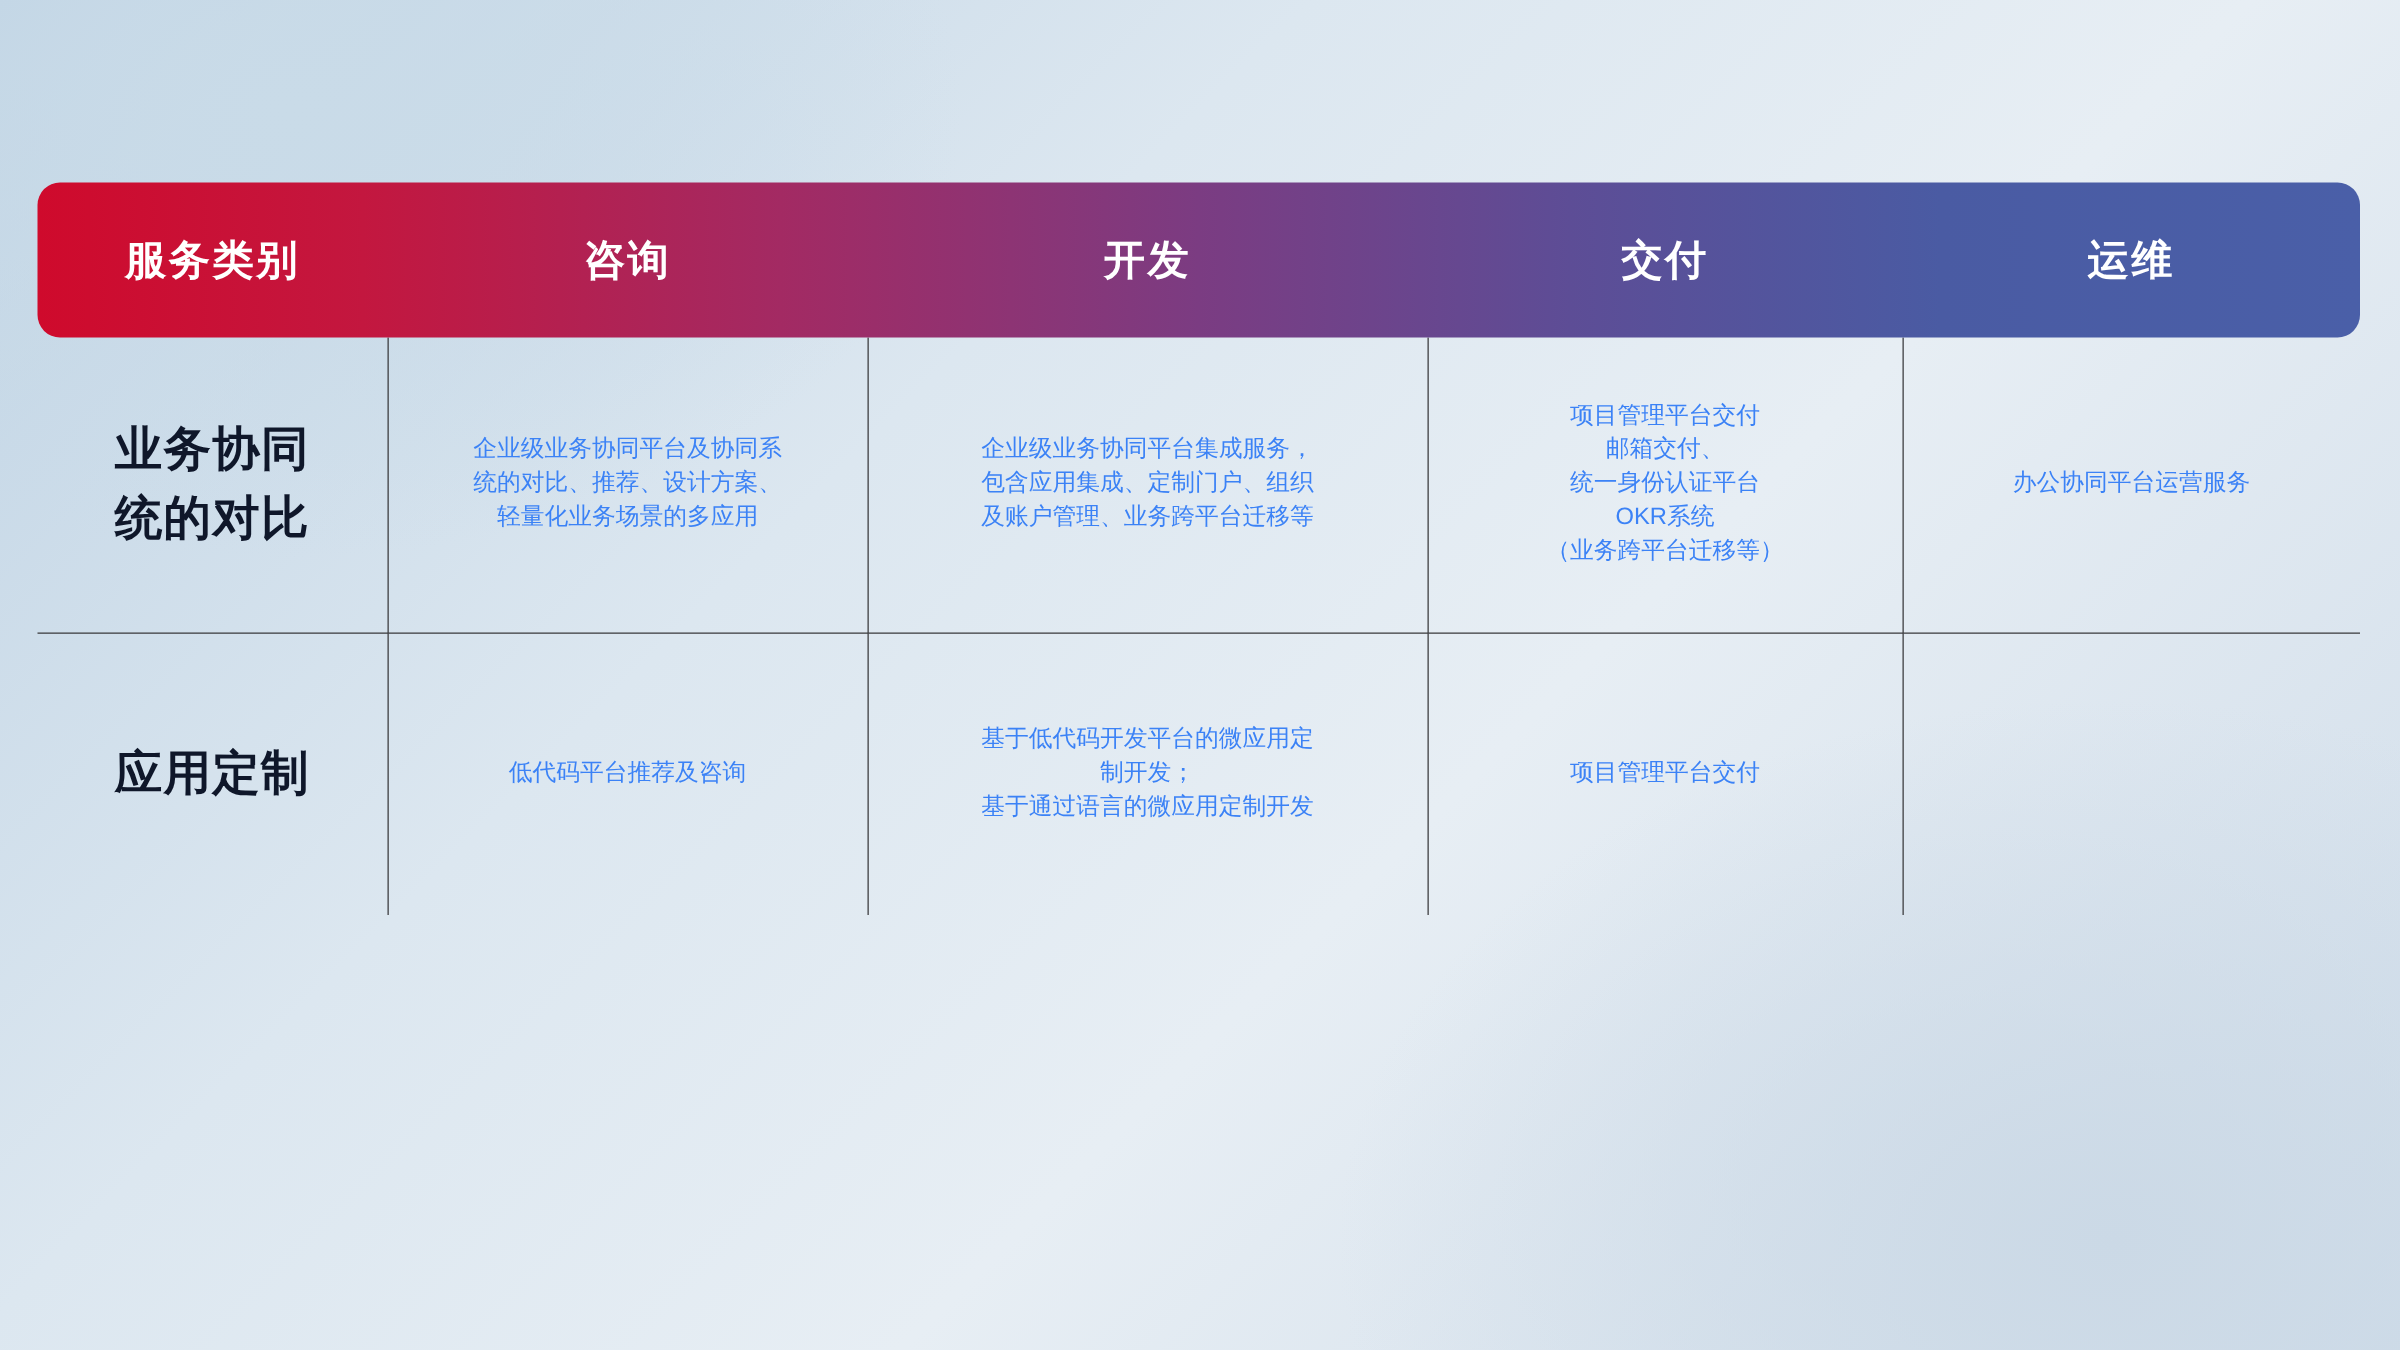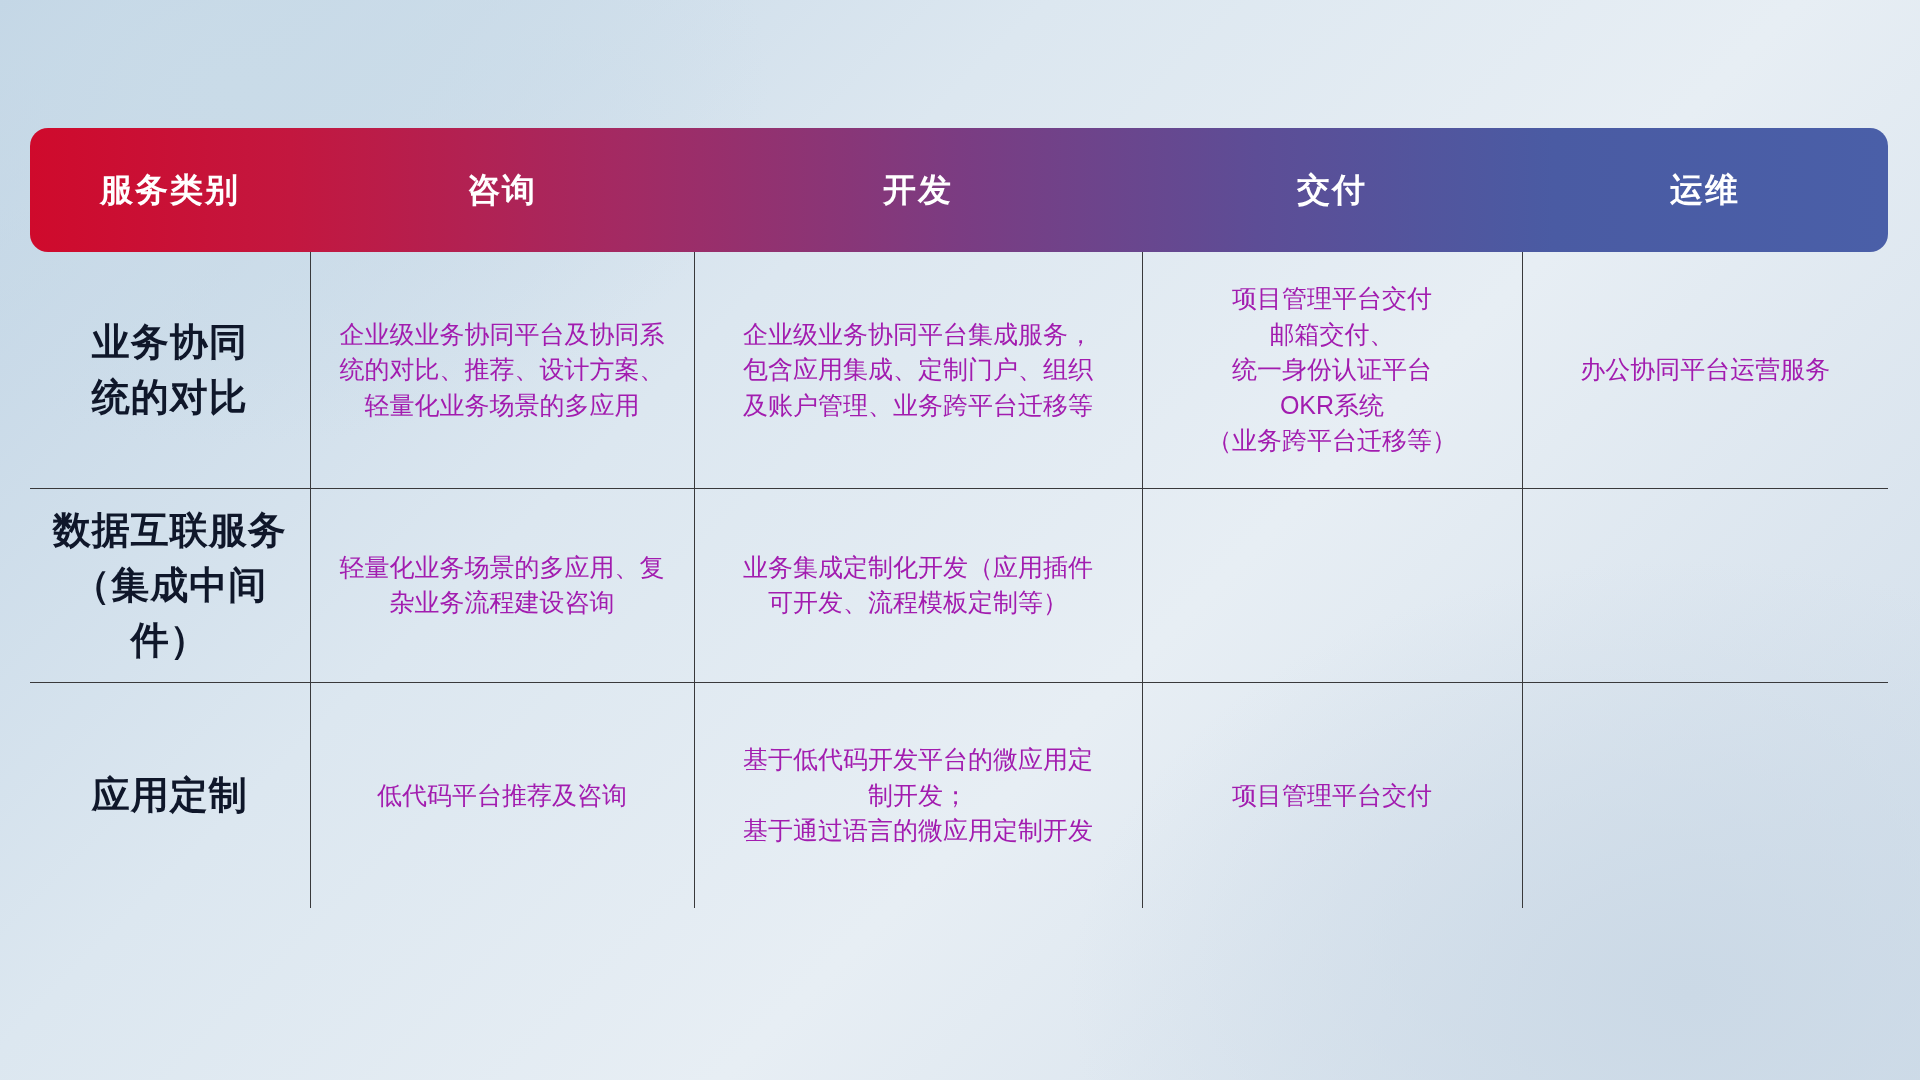--- a/index.html
+++ b/index.html
@@ -20,21 +20,21 @@
   .page {
     position: relative;
     width: 1920px;
     height: 1080px;
     box-sizing: border-box;
   }
 
   .table-wrap {
     position: absolute;
     left: 30px;
-    top: 128px;
+    top: 146px;
     width: 1858px;
     height: 818px;
   }
 
   table.svc {
     width: 100%;
     border-collapse: collapse;
     table-layout: fixed;
   }
 
@@ -70,23 +70,23 @@
         #4a5ba3 82%,
         #4a5fa8 100%);
     z-index: 1;
   }
 
   
   tbody tr td {
     border: 1px solid #39393b;
     vertical-align: middle;
     text-align: center;
-    font-size: 25px;
+    font-size: 19px;
     line-height: 1.42;
-    color: #a21caf;
+    color: #3b82f6;
     padding: 14px 16px;
     background: transparent;
   }
   tbody tr td.cat {
     color: #0f172a;
     font-weight: bold;
     font-size: 38px;
     line-height: 1.45;
     letter-spacing: 1px;
     border-left: none;
@@ -151,36 +151,20 @@
             <span class="nl">项目管理平台交付</span>
             <span class="nl">邮箱交付、</span>
             <span class="nl">统一身份认证平台</span>
             <span class="nl">OKR系统</span>
             <span class="nl">（业务跨平台迁移等）</span>
           </td>
           <td class="last">
             <span class="nl">办公协同平台运营服务</span>
           </td>
         </tr>
-        <tr class="r2">
-          <td class="cat">
-            <span class="nl">数据互联服务</span>
-            <span class="nl">（集成中间件）</span>
-          </td>
-          <td>
-            <span class="nl">轻量化业务场景的多应用、复</span>
-            <span class="nl">杂业务流程建设咨询</span>
-          </td>
-          <td>
-            <span class="nl">业务集成定制化开发（应用插件</span>
-            <span class="nl">可开发、流程模板定制等）</span>
-          </td>
-          <td></td>
-          <td class="last"></td>
-        </tr>
         <tr class="r3">
           <td class="cat">
             <span class="nl">应用定制</span>
           </td>
           <td>
             <span class="nl">低代码平台推荐及咨询</span>
           </td>
           <td>
             <span class="nl">基于低代码开发平台的微应用定</span>
             <span class="nl">制开发；</span>

